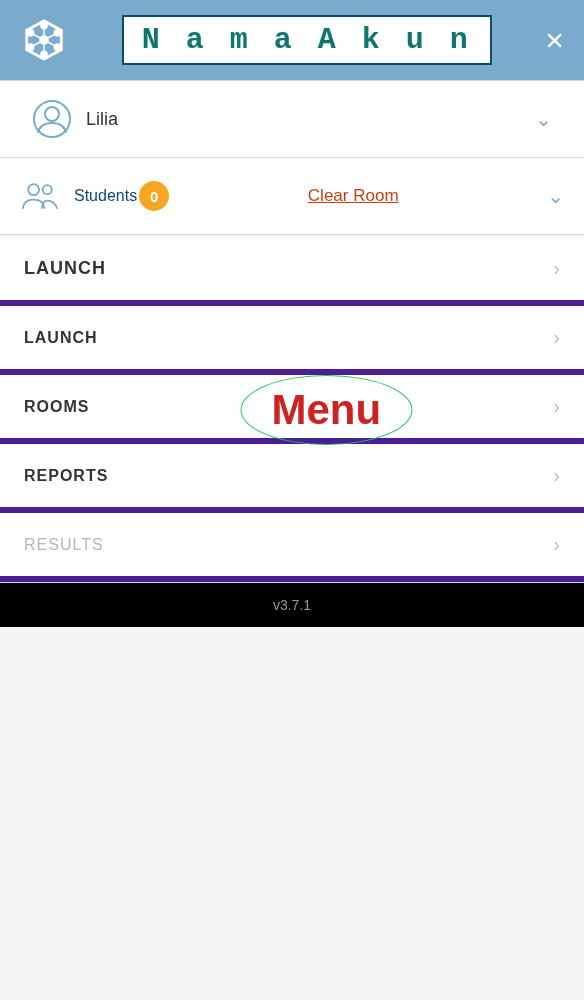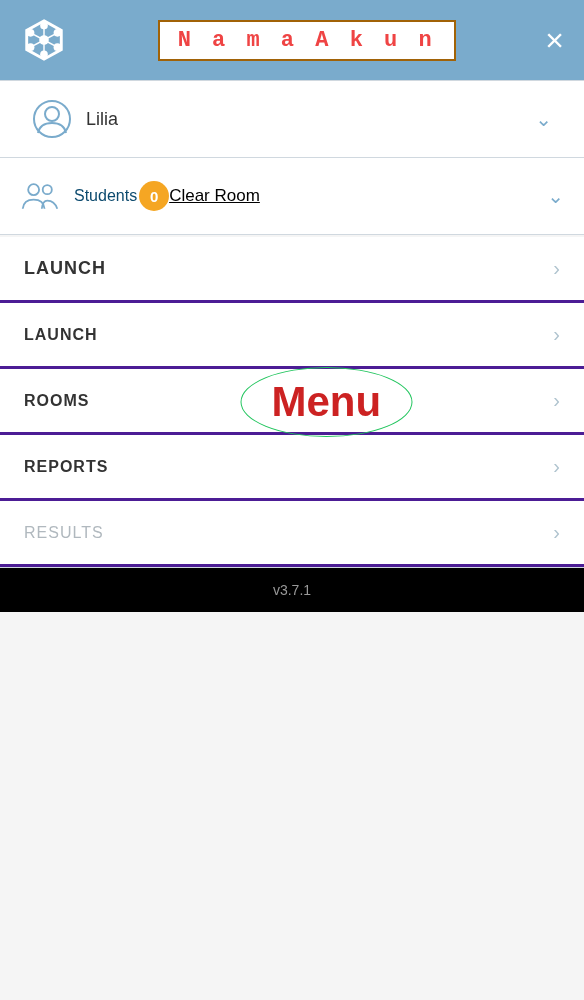--- a/index.html
+++ b/index.html
@@ -25,28 +25,28 @@
       padding: 14px 20px;
       height: 80px;
     }
 
     .header-logo {
       width: 48px;
       height: 48px;
     }
 
     .header-title {
-      font-size: 22px;
+      font-size: 30px;
       font-weight: bold;
       font-family: 'Courier New', Courier, monospace;
       letter-spacing: 4px;
       background: white;
       padding: 6px 18px;
-      border: 2px solid #a16207;
-      color: #ef4444;
+      border: 2px solid #0c4a6e;
+      color: #0f766e;
     }
 
     .header-close {
       font-size: 32px;
       color: white;
       cursor: pointer;
       font-weight: 300;
       line-height: 1;
     }
 
@@ -113,40 +113,40 @@
       height: 30px;
       display: flex;
       align-items: center;
       justify-content: center;
       font-size: 15px;
       font-weight: bold;
     }
 
     .clear-room-link {
       flex: 1;
-      text-align: left;
-      color: #000000;
+      text-align: center;
+      color: #c2410c;
       font-size: 17px;
       text-decoration: underline;
       cursor: pointer;
       margin-right: 10px;
     }
 
     
     .menu-section {
       background: white;
       margin-top: 2px;
     }
 
     .menu-item {
       display: flex;
       align-items: center;
       justify-content: space-between;
       padding: 20px 24px;
-      border-bottom: 3px solid #4c1d95;
+      border-bottom: 6px solid #4c1d95;
       cursor: pointer;
       position: relative;
     }
 
     .menu-item:last-child {
       border-bottom: none;
     }
 
     .menu-item-label {
       font-size: 16px;

